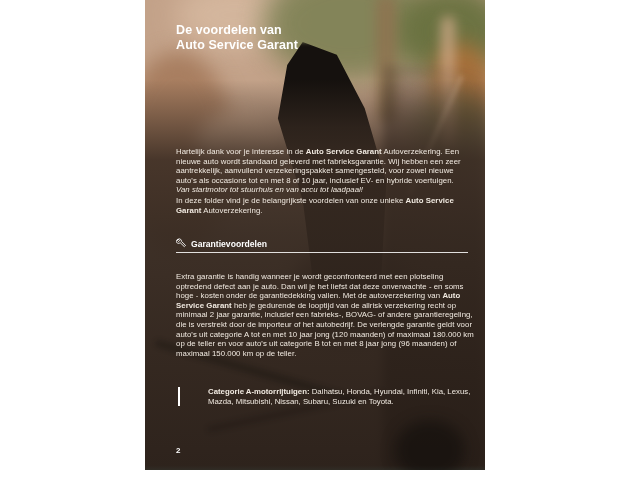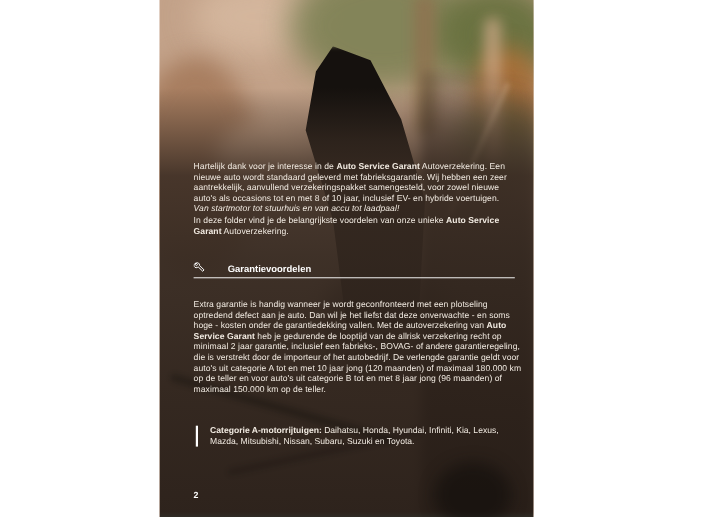--- a/index.html
+++ b/index.html
@@ -45,25 +45,25 @@
       rgba(64,49,39,.55) 27%, rgba(58,44,35,.88) 34%,
       rgba(52,40,32,.93) 50%, rgba(45,34,27,.95) 76%, rgba(40,30,24,.96) 99%,
       rgba(43,40,34,.97) 100%);
   }
   
   .txt{position:absolute;color:#f1eae1;z-index:5;}
   .title{left:31px;top:23px;font-size:12.5px;font-weight:700;line-height:15px;color:#ffffff;letter-spacing:.1px;}
   .para{left:31px;width:298px;font-size:7.8px;line-height:9.6px;letter-spacing:.05px;}
   .intro1{top:147px;}
   .intro2{top:196px;}
-  .section-head{left:31px;top:238px;display:flex;align-items:center;gap:21px;font-size:8.6px;font-weight:700;color:#ffffff;}
+  .section-head{left:31px;top:238px;display:flex;align-items:center;gap:5px;font-size:8.6px;font-weight:700;color:#ffffff;}
   .rule{position:absolute;left:31px;top:252px;width:292px;height:1px;background:rgba(255,255,255,.85);z-index:5;}
   .body1{top:272px;}
   .body2{top:350px;}
-  .catblock{left:33px;top:387px;width:282px;border-left:2.5px solid #ffffff;padding-left:11px;z-index:5;position:absolute;color:#f1eae1;font-size:7.8px;line-height:9.6px;}
+  .catblock{left:33px;top:387px;width:282px;border-left:2.5px solid #ffffff;padding-left:28px;z-index:5;position:absolute;color:#f1eae1;font-size:7.8px;line-height:9.6px;}
   .pagenum{left:31px;top:446px;font-size:8px;font-weight:700;color:#ffffff;}
   .para span, .catblock span{white-space:pre-wrap;}
 </style>
 </head>
 <body>
 
 <div class="canvas">
   <div class="page">
 
     <div class="photo">
@@ -79,20 +79,24 @@
       <div class="plug"></div>
       <div class="plug-lower"></div>
       <div class="car"></div>
       <div class="car-pillar"></div>
       <div class="overlay"></div>
       <div class="cable1"></div>
       <div class="cable2"></div>
       <div class="wheel"></div>
     </div>
 
+    <div class="txt title">
+      <div>De voordelen van</div>
+      <div>Auto Service Garant</div>
+    </div>
 
     <div class="txt para intro1"><span>Hartelijk dank voor je interesse in de </span><span style="font-weight: 700;">Auto Service Garant</span><span> Autoverzekering. Een nieuwe auto wordt standaard geleverd met fabrieksgarantie. Wij hebben een zeer aantrekkelijk, aanvullend verzekeringspakket samengesteld, voor zowel nieuwe auto's als occasions tot en met 8 of 10 jaar, inclusief EV- en hybride voertuigen.</span><br><span style="font-style: italic;">Van startmotor tot stuurhuis en van accu tot laadpaal!</span></div>
     <div class="txt para intro2"><span>In deze folder vind je de belangrijkste voordelen van onze unieke </span><span style="font-weight: 700;">Auto Service Garant</span><span> Autoverzekering.</span></div>
 
     <div class="txt section-head">
       <span>
         <svg width="10" height="10" viewBox="0 0 10 10" aria-hidden="true">
           <path d="M2.2 1.2 a2.1 2.1 0 1 0 1.9 3.4 l4.2 4.0 1.2-1.2 -4.1-4.1 a2.1 2.1 0 0 0-3.2-2.1 l1.4 1.4 -1.0 1.0 -1.4-1.4z" fill="none" stroke="#ffffff" stroke-width="0.9" stroke-linejoin="round"></path>
         </svg>
       </span>

